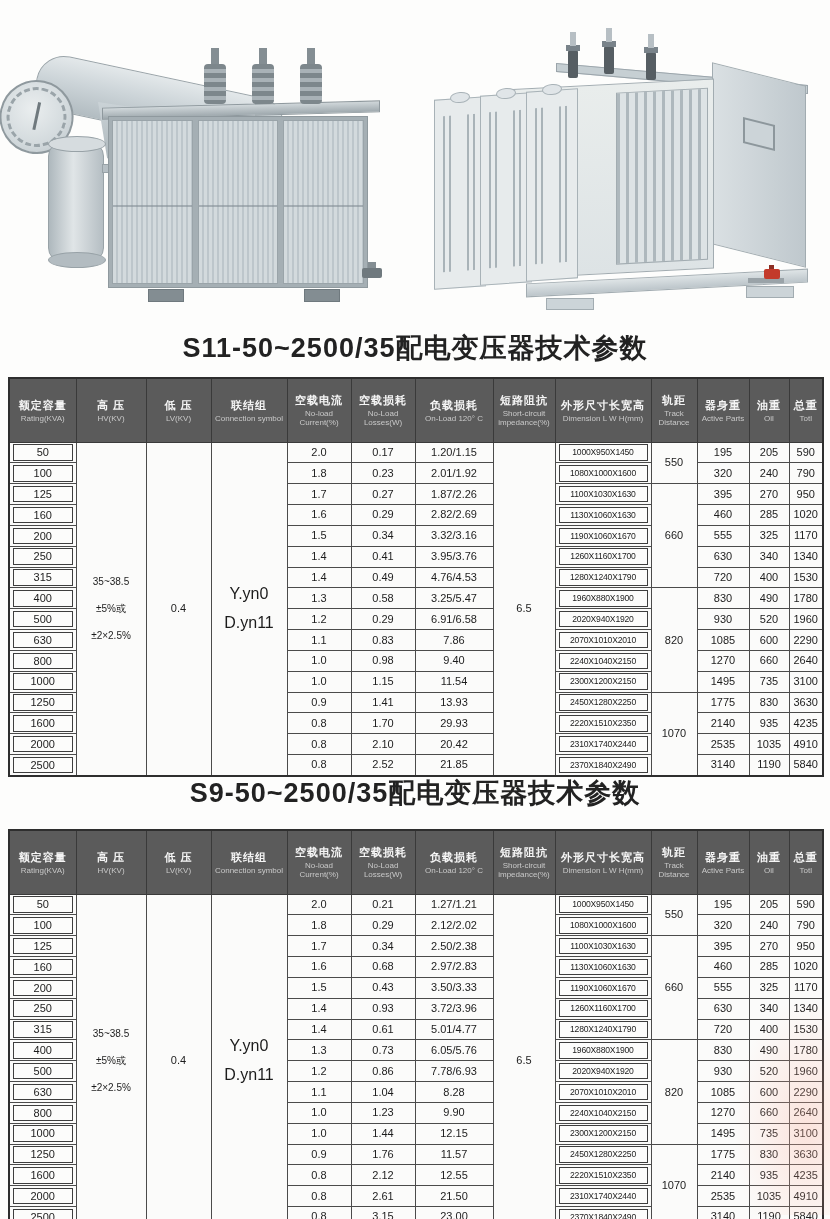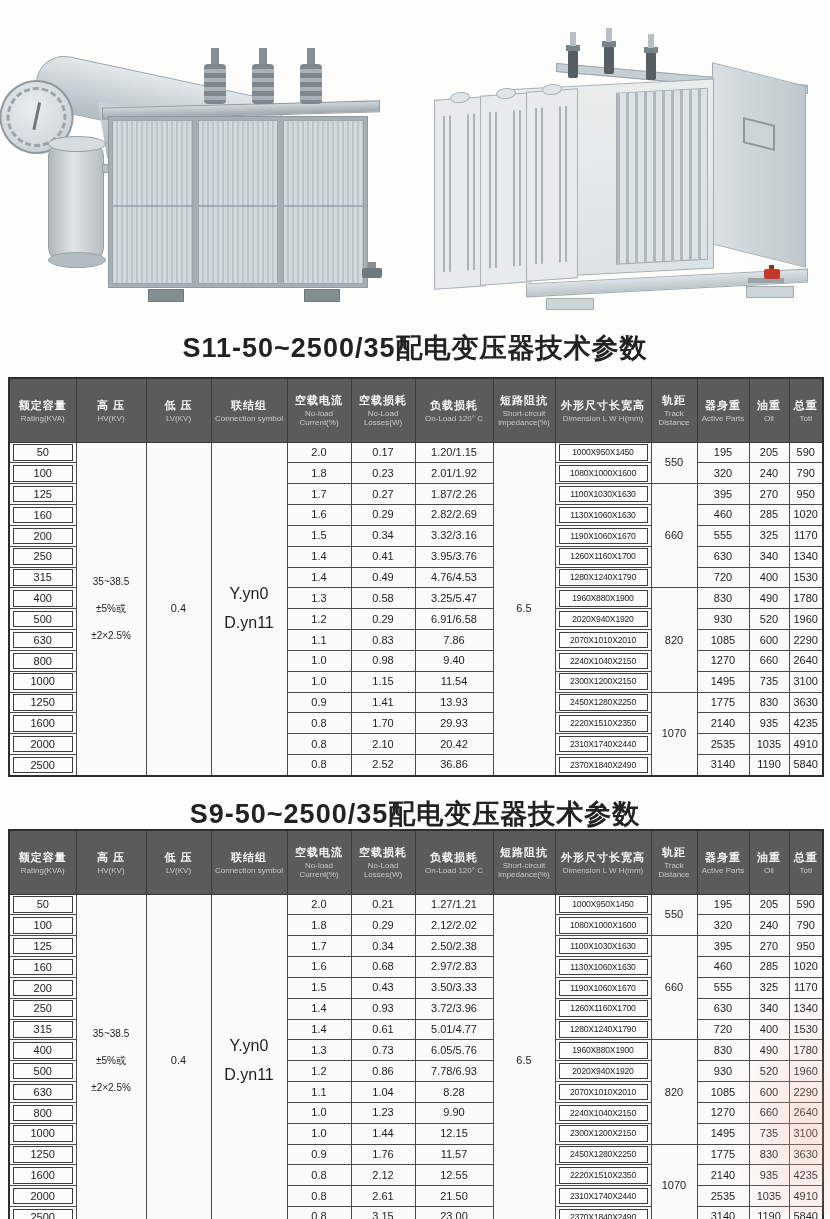--- a/index.html
+++ b/index.html
@@ -8,21 +8,21 @@
     width:830px; height:1219px; position:relative; overflow:hidden;
     background:#fdfdfc; font-family:"Liberation Sans","DejaVu Sans",sans-serif;
   }
   
   .tbl-title {
     position:absolute; left:0; width:830px; margin:0; text-align:center;
     font-size:27px; font-weight:700; color:#222; letter-spacing:1px;
     font-family:"Liberation Sans","DejaVu Sans",sans-serif;
   }
   #title-0 { top:330px; }
-  #title-1 { top:775px;margin-top:21px; }
+  #title-1 { top:775px; }
   
   table.spec {
     position:absolute; left:8px; width:814px; border-collapse:collapse;
     table-layout:fixed; border:2px solid #2e2e2e; background:#fbfbfa;
   }
   #table-0 { top:377px; }
   #table-1 { top:829px; }
   .spec th, .spec td { border:1px solid #4b4b4b; text-align:center; padding:0; }
   .spec thead th {
     height:64px; background:#5b5b5b; vertical-align:middle; border-color:#3a3a3a;
@@ -460,21 +460,21 @@
         <td class="c-num">2535</td>
         <td class="c-num">1035</td>
         <td class="c-num">4910</td>
       </tr>
       <tr>
         <td class="c-rating">
           <span class="box">2500</span>
         </td>
         <td class="c-num">0.8</td>
         <td class="c-num">2.52</td>
-        <td class="c-num">36.86</td>
+        <td class="c-num">21.85</td>
         <td class="c-dim">
           <span class="box">2370X1840X2490</span>
         </td>
         <td class="c-num">3140</td>
         <td class="c-num">1190</td>
         <td class="c-num">5840</td>
       </tr>
     </tbody>
   </table>
 

